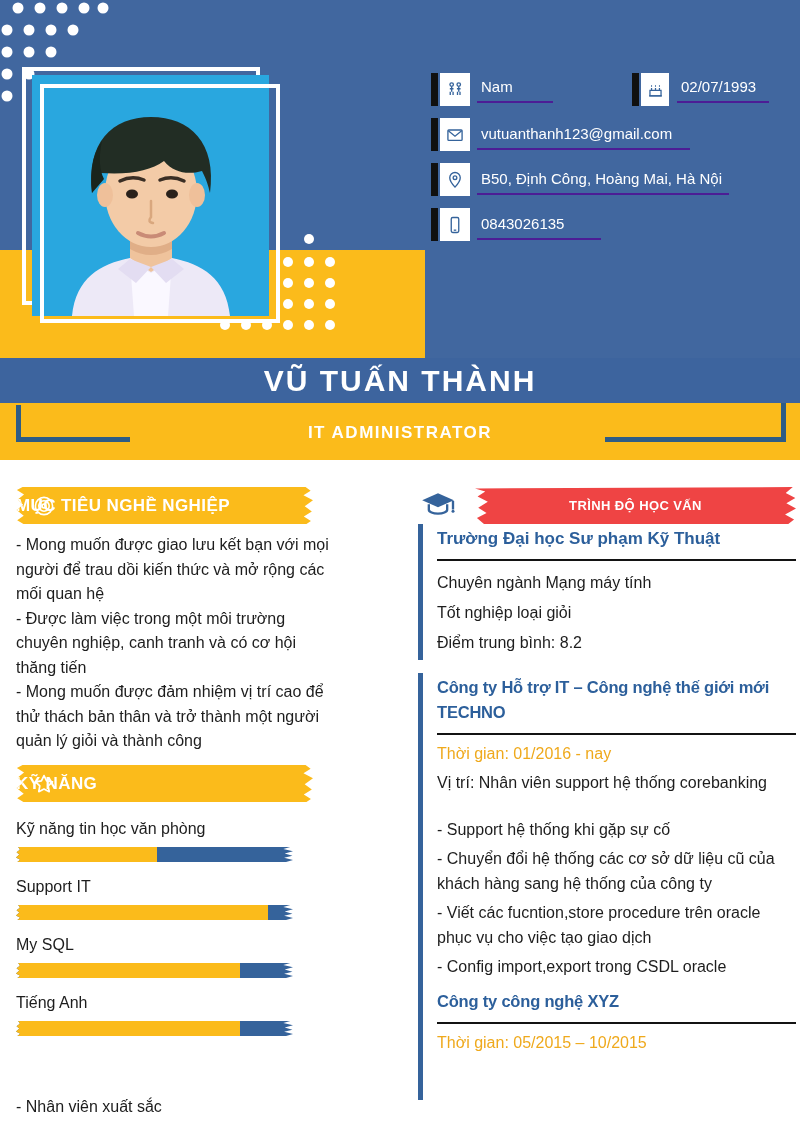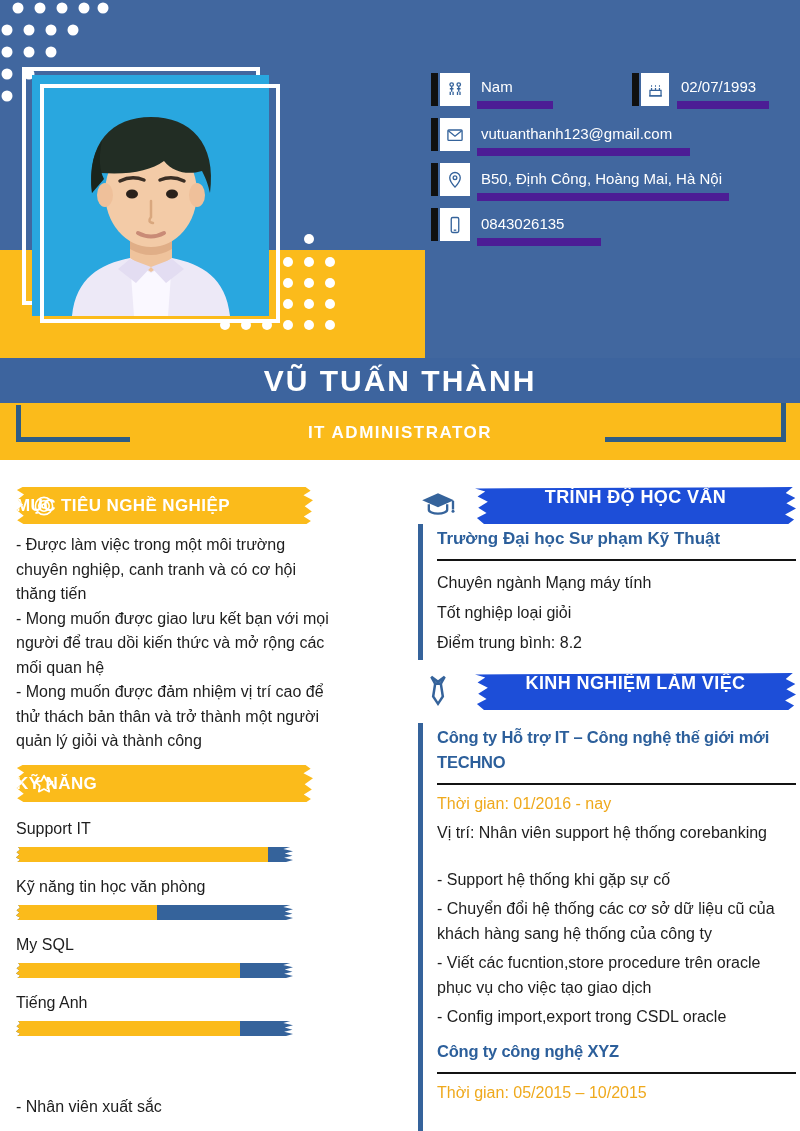--- a/index.html
+++ b/index.html
@@ -19,21 +19,21 @@
   
   .contact-header {
     position:absolute; left:430px; top:25px; width:370px; height:33px;
     background:#FBBB1B; color:#101010; font-size:17px; font-weight:bold;
     line-height:33px; padding-left:13px; letter-spacing:.4px;
   }
   .cbar  { position:absolute; width:7px; height:33px; background:#101010; }
   .ctile { position:absolute; width:30px; height:33px; background:#fff; display:flex; align-items:center; justify-content:center; }
   .cval  {
     position:absolute; color:#fff; font-size:15px;
-    border-bottom:8px solid #4c1d95; padding:0 4px 6px 4px;
+    border-bottom:2px solid #4c1d95; padding:0 4px 6px 4px;
   }
   
   .name-band  { position:absolute; left:0; top:358px; width:800px; height:45px; background:#3D649E;
                 color:#fff; font-size:30px; font-weight:bold; letter-spacing:2px;
                 text-align:center; line-height:45px; }
   .title-band { position:absolute; left:0; top:403px; width:800px; height:57px; background:#FBBB1B;
                 color:#fff; font-size:17px; font-weight:bold; letter-spacing:1.5px;
                 text-align:center; line-height:60px; }
   .bracket-left  { position:absolute; left:16px;  top:405px; width:114px; height:37px;
                    border-left:5px solid #2E5C85; border-bottom:5px solid #2E5C85; }
@@ -43,23 +43,23 @@
   .ribbon-y {
     position:absolute; left:16px; width:297px; height:37px; background:#FBBB1B;
     color:#fff; font-size:17px; font-weight:bold; letter-spacing:.4px;
     display:flex; align-items:center; justify-content:flex-start;
     clip-path:polygon(2.2% 0,97.5% 0,99.2% 10%,96.8% 22%,100% 36%,97.2% 52%,99.6% 66%,96.9% 80%,99.3% 92%,97.8% 100%,2.5% 100%,.4% 90%,2.6% 78%,.2% 62%,2.4% 48%,.6% 34%,2.7% 20%,.3% 8%);
   }
   .ribbon-y svg { position:absolute; left:16px; top:7px; }
   .rsec-head { position:relative; height:37px; }
   .rsec-head > svg { position:absolute; left:0; top:-2px; }
   .ribbon-b {
-    margin-left:57px; height:37px; background:#1d4ed8;
-    color:#fff; font-size:18px; font-weight:bold; letter-spacing:.4px;
-    display:flex; justify-content:center;
+    margin-left:57px; height:37px; background:#ef4444;
+    color:#fff; font-size:13px; font-weight:bold; letter-spacing:.4px;
+    display:flex; align-items:center; justify-content:center;
     clip-path:polygon(0 4%,3.2% 12%,.8% 26%,4% 40%,1% 56%,3.6% 70%,.6% 84%,2.8% 100%,97.6% 100%,99.4% 88%,96.6% 74%,100% 58%,97% 44%,99.8% 30%,96.8% 16%,99% 0);
   }
   
   .objective-text { position:absolute; left:16px; top:533px; width:318px; }
   .objective-text p { font-size:16px; line-height:24.5px; }
   .skills { position:absolute; left:16px; top:818px; width:300px; }
   .skill-label { font-size:16px; line-height:22px; margin-bottom:7px; }
   .skill-bar   { position:relative; width:277px; height:15px; background:#35639B; margin-bottom:14px;
     clip-path:polygon(.8% 0,99% 0,96.5% 14%,100% 28%,97% 44%,99.8% 58%,96.8% 72%,100% 86%,97.5% 100%,.5% 100%,1.5% 85%,0 70%,1.2% 50%,.2% 35%,1.4% 18%); }
   .skill-fill  { position:absolute; left:0; top:0; height:100%; background:#FBBB1B; }
@@ -214,43 +214,43 @@
   <div class="ribbon-y" style="top:487px">
     <svg width="24" height="24" viewBox="0 0 24 24" fill="none" stroke="#fff" stroke-width="1.6">
       <circle cx="12" cy="12" r="8.6"></circle>
         <circle cx="12" cy="12" r="5.2"></circle>
         <circle cx="12" cy="12" r="1.9"></circle>
     </svg>
     <span>MỤC TIÊU NGHỀ NGHIỆP</span>
   </div>
 
   <div class="objective-text">
+    <p>- Mong muốn được giao lưu kết bạn với mọi người để trau dồi kiến thức và mở rộng các mối quan hệ</p>
     <p>- Được làm việc trong một môi trường chuyên nghiệp, canh tranh và có cơ hội thăng tiến</p>
-    <p>- Mong muốn được giao lưu kết bạn với mọi người để trau dồi kiến thức và mở rộng các mối quan hệ</p>
     <p>- Mong muốn được đảm nhiệm vị trí cao để thử thách bản thân và trở thành một người quản lý giỏi và thành công</p>
   </div>
 
   <div class="ribbon-y" style="top:765px">
     <svg width="24" height="24" viewBox="0 0 24 24" fill="none" stroke="#fff" stroke-width="1.7">
       <path d="M12 3.6l2.6 5.3 5.9.9-4.3 4.1 1 5.8-5.2-2.7-5.2 2.7 1-5.8-4.3-4.1 5.9-.9z" stroke-linejoin="round"></path>
     </svg>
     <span>KỸ NĂNG</span>
   </div>
 
   <div class="skills">
+    <div>
+      <div class="skill-label">Kỹ năng tin học văn phòng</div>
+      <div class="skill-bar">
+          <div class="skill-fill" style="width: 51%;"></div>
+        </div>
+    </div>
     <div>
       <div class="skill-label">Support IT</div>
       <div class="skill-bar">
           <div class="skill-fill" style="width: 91%;"></div>
-        </div>
-    </div>
-    <div>
-      <div class="skill-label">Kỹ năng tin học văn phòng</div>
-      <div class="skill-bar">
-          <div class="skill-fill" style="width: 51%;"></div>
         </div>
     </div>
     <div>
       <div class="skill-label">My SQL</div>
       <div class="skill-bar">
           <div class="skill-fill" style="width: 81%;"></div>
         </div>
     </div>
     <div>
       <div class="skill-label">Tiếng Anh</div>
@@ -278,29 +278,20 @@
     </div>
 
     <div class="blk edu-blk">
       <div class="school">Trường Đại học Sư phạm Kỹ Thuật</div>
       <hr class="rule">
       <p>Chuyên ngành Mạng máy tính</p>
       <p>Tốt nghiệp loại giỏi</p>
       <p>Điểm trung bình: 8.2</p>
     </div>
 
-    <div class="rsec-head head2">
-      <svg width="40" height="40" viewBox="0 0 24 24" fill="none" stroke="#35639B" stroke-width="1.5">
-        <path d="M8 3.5l4 3 4-3-2.3 4.2h-3.4z"></path>
-        <path d="M10.3 7.7h3.4l1.2 7.6-2.9 4.4-2.9-4.4z"></path>
-      </svg>
-      <div class="ribbon-b">
-          <span>KINH NGHIỆM LÀM VIỆC</span>
-        </div>
-    </div>
 
     <div class="blk exp-blk">
       <div>
         <div class="company">Công ty Hỗ trợ IT – Công nghệ thế giới mới TECHNO</div>
         <hr class="rule">
         <div class="time">Thời gian: 01/2016 - nay</div>
         <div class="position">Vị trí: Nhân viên support hệ thống corebanking</div>
         <div class="bullets">
           <p>- Support hệ thống khi gặp sự cố</p>
           <p>- Chuyển đổi hệ thống các cơ sở dữ liệu cũ của khách hàng sang hệ thống của công ty</p>

